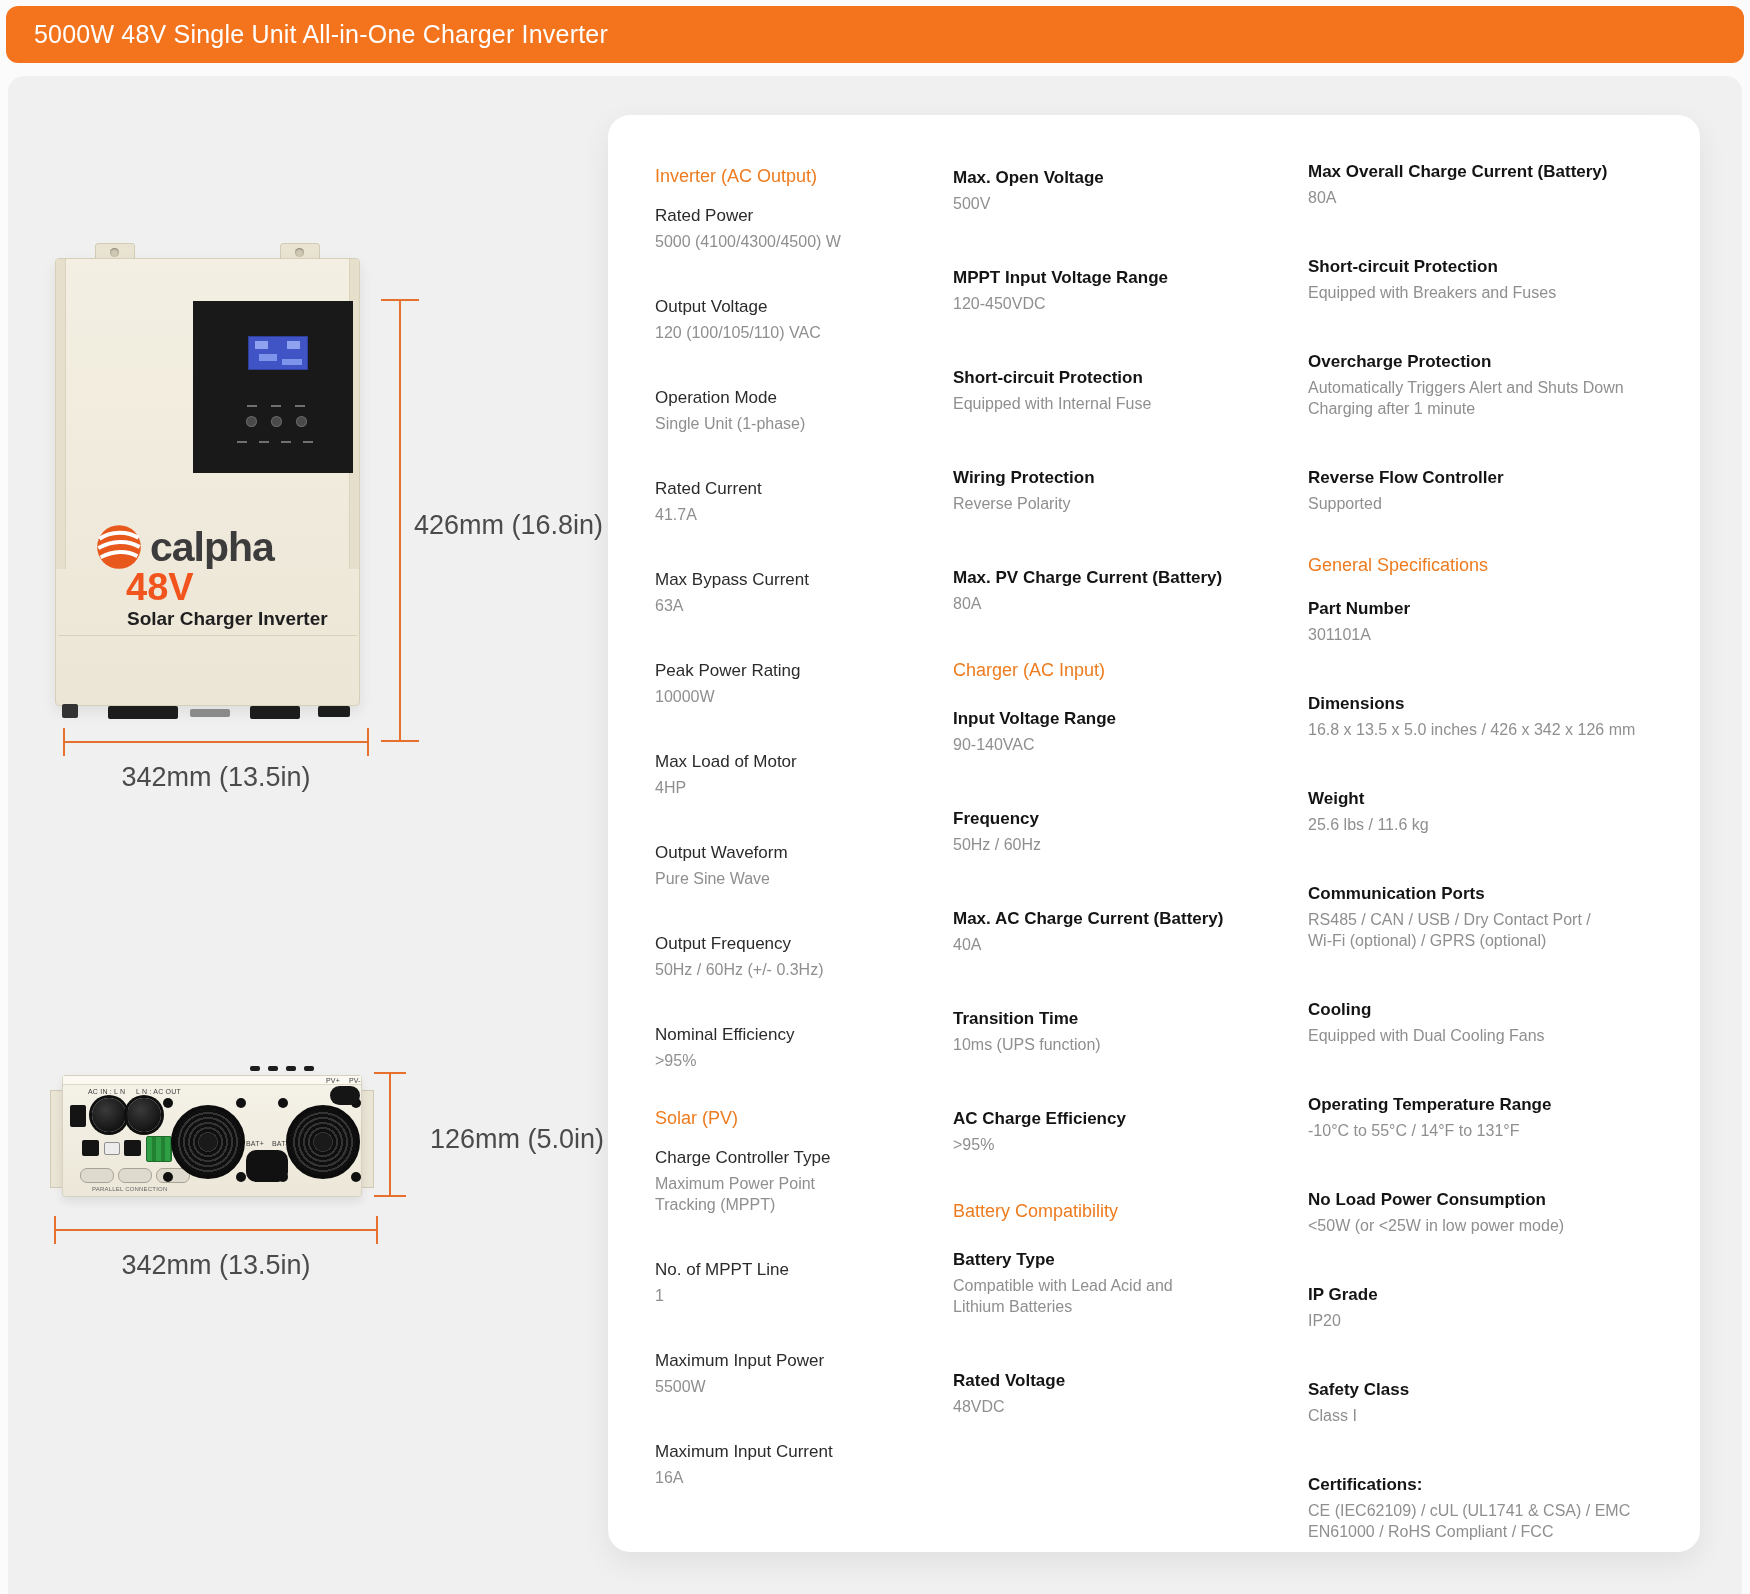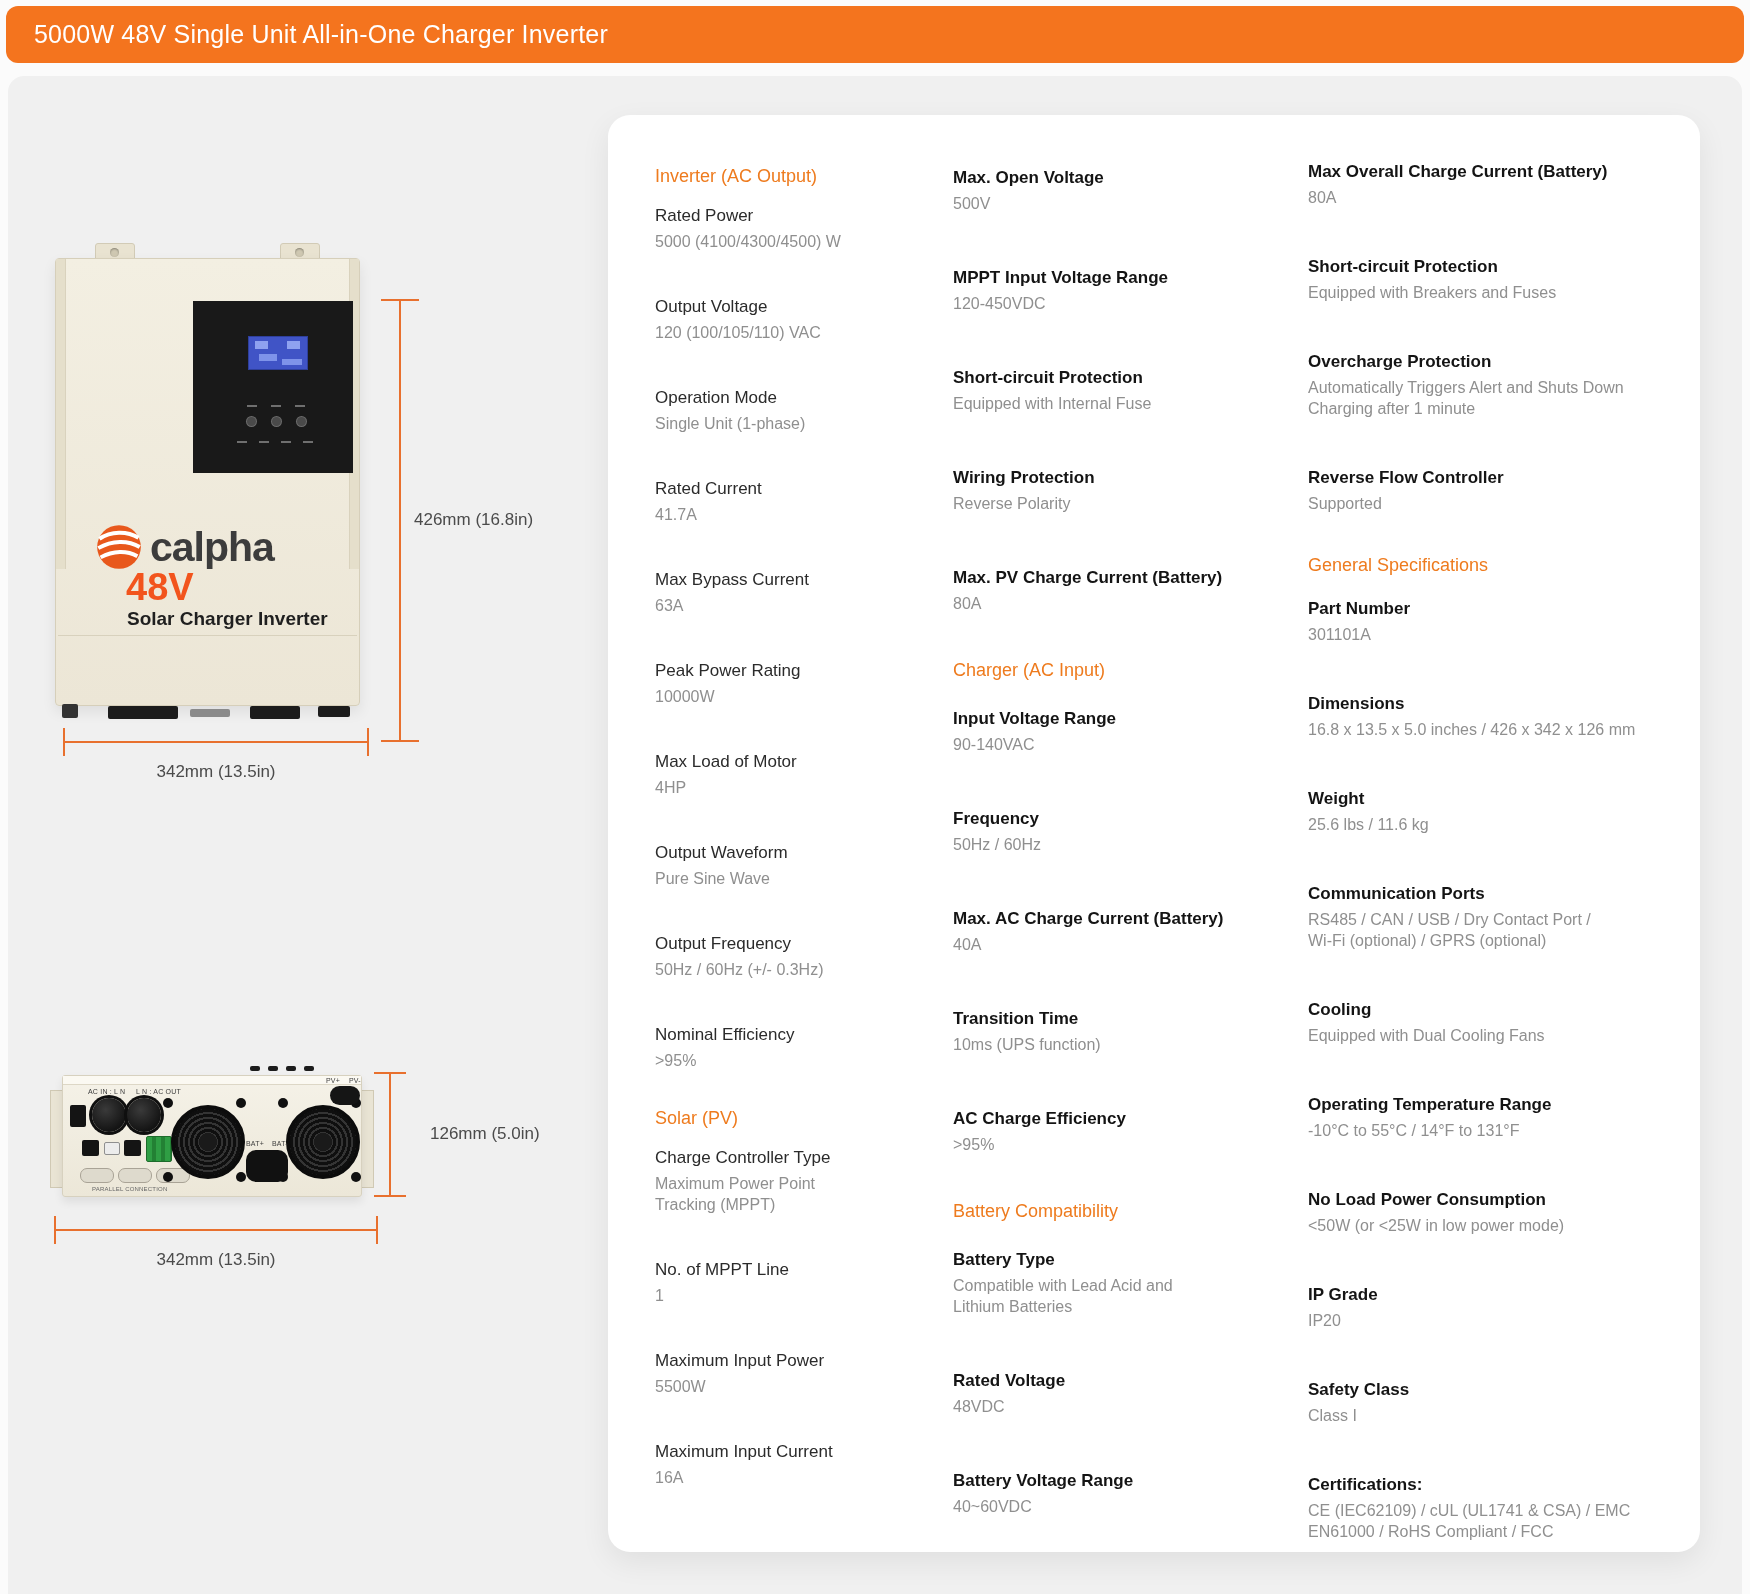--- a/index.html
+++ b/index.html
@@ -53,21 +53,21 @@
   .btn-dash { position:absolute; width:10px; height:2px; background:#6f6f6f; }
 
   .logo-row { left:96px; top:524px; display:flex; align-items:center; gap:8px; }
   .brand-text { font-size:41px; font-weight:700; color:#3c3c3c; letter-spacing:-1px; line-height:46px; }
   .voltage-text { left:126px; top:566px; font-size:38px; font-weight:800; color:#f2541d; }
   .subtitle-text { left:127px; top:608px; font-size:19px; font-weight:700; color:#1f1f1f; }
   .stub { position:absolute; background:#1c1c1c; border-radius:2px; }
 
   
   .dim { background:#e8702e; }
-  .dim-label { font-size:17px; color:#4b4b4b; }
+  .dim-label { font-size:27px; color:#4b4b4b; }
 
   
   .bottom-body { left:62px; top:1075px; width:300px; height:122px;
     background:linear-gradient(#f5f2e8,#ece7d8); border:1px solid #d7d1bf; border-radius:3px;
     box-shadow:0 5px 10px rgba(0,0,0,.08); }
   .bottom-lip { position:absolute; left:0; top:0; width:100%; height:9px; background:#fbf9f2; border-bottom:1px solid #ddd7c6; }
   .flange { position:absolute; top:1090px; width:15px; height:98px; background:#e9e4d4; border:1px solid #d0c9b4; }
   .grommet { position:absolute; width:34px; height:34px; border-radius:50%;
     background:radial-gradient(circle at 40% 35%, #3a3a3a, #141414 70%); box-shadow:0 0 0 3px #0f0f0f; }
   .port { position:absolute; background:#141414; border-radius:2px; }
@@ -311,24 +311,20 @@
       <div class="sec-heading">Battery Compatibility</div>
       <div class="spec">
         <div class="label">Battery Type</div>
         <div class="value">Compatible with Lead Acid and
 Lithium Batteries</div>
       </div>
       <div class="spec">
         <div class="label">Rated Voltage</div>
         <div class="value">48VDC</div>
       </div>
-      <div class="spec">
-        <div class="label">Battery Voltage Range</div>
-        <div class="value">40~60VDC</div>
-      </div>
     </div>
   <div class="spec-col spec-col-3 col-bold">
       <div class="spec">
         <div class="label">Max Overall Charge Current (Battery)</div>
         <div class="value">80A</div>
       </div>
       <div class="spec">
         <div class="label">Short-circuit Protection</div>
         <div class="value">Equipped with Breakers and Fuses</div>
       </div>

